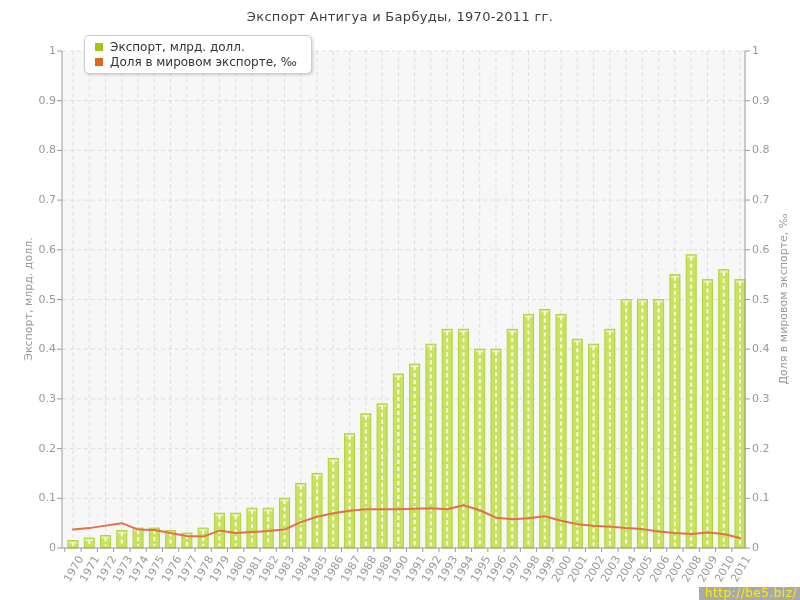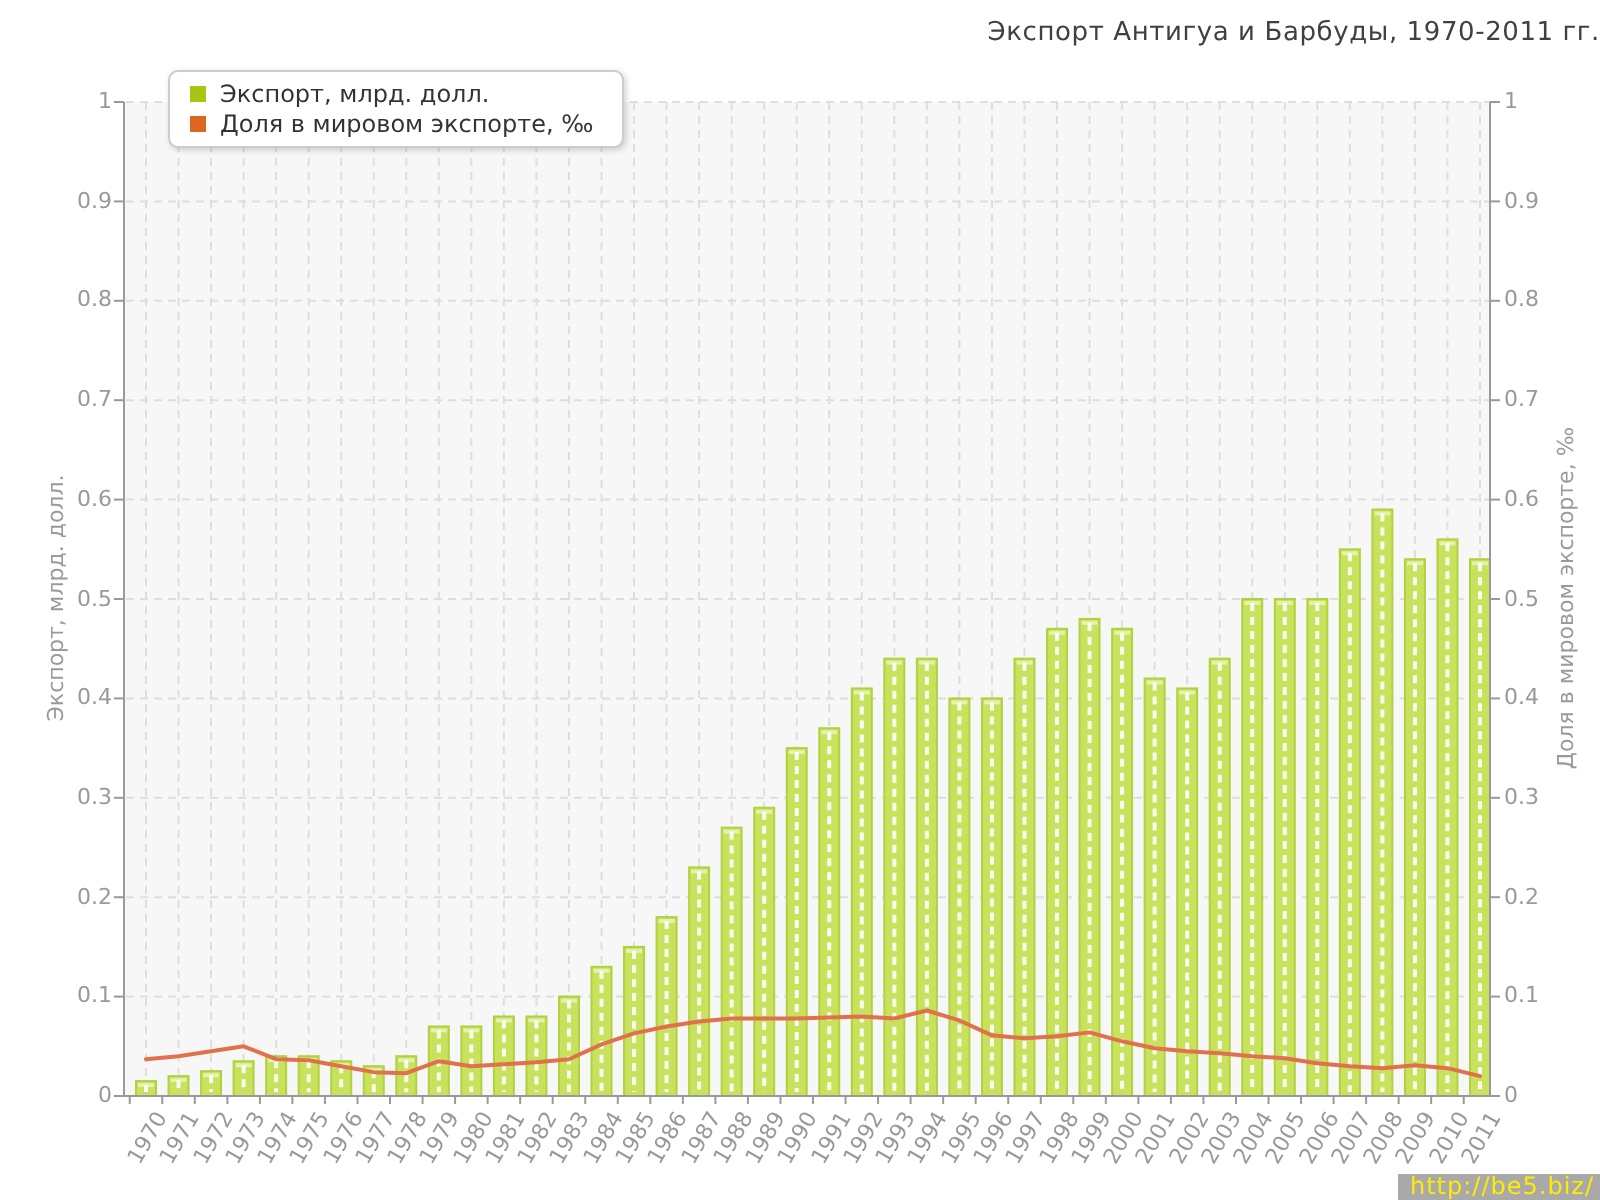--- a/index.html
+++ b/index.html
@@ -1,18 +1,18 @@
 <!DOCTYPE html>
 <html><head>
 <meta charset="utf-8">
 <style>
   html,body{margin:0;padding:0;background:#fff;}
   body{font-family:"DejaVu Sans","Liberation Sans",sans-serif;}
   .stage{position:relative;width:800px;height:600px;background:#fff;overflow:hidden;}
-  .chart-title{position:absolute;top:9px;left:0;width:100%;text-align:right;font-size:13px;color:#404040;letter-spacing:.3px;}
+  .chart-title{position:absolute;top:9px;left:0;width:100%;text-align:center;font-size:13px;color:#404040;letter-spacing:.3px;}
   #plot-svg{position:absolute;left:0;top:0;}
   .legend{position:absolute;left:84px;top:35px;background:#fff;border:1px solid #ccc;border-radius:5px;box-shadow:1px 1px 3px rgba(0,0,0,.18);padding:4px 14px 4px 10px;display:flex;flex-direction:column;gap:1px;z-index:5;}
   .legend-item{display:flex;align-items:center;height:14px;cursor:pointer;}
   .swatch{width:8px;height:8px;margin-right:7px;flex:none;}
   .legend-label{font-size:12px;color:#333;white-space:nowrap;}
   .ytitle{position:absolute;width:497px;height:14px;line-height:14px;text-align:center;font-size:11px;color:#9a9a9a;transform:rotate(-90deg);white-space:nowrap;}
   .ytitle.left{left:-220px;top:292px;}
   .ytitle.right{left:535px;top:292px;}
   .tick-label{position:absolute;font-size:11px;color:#999;line-height:12px;}
   .yl{width:40px;text-align:right;}

